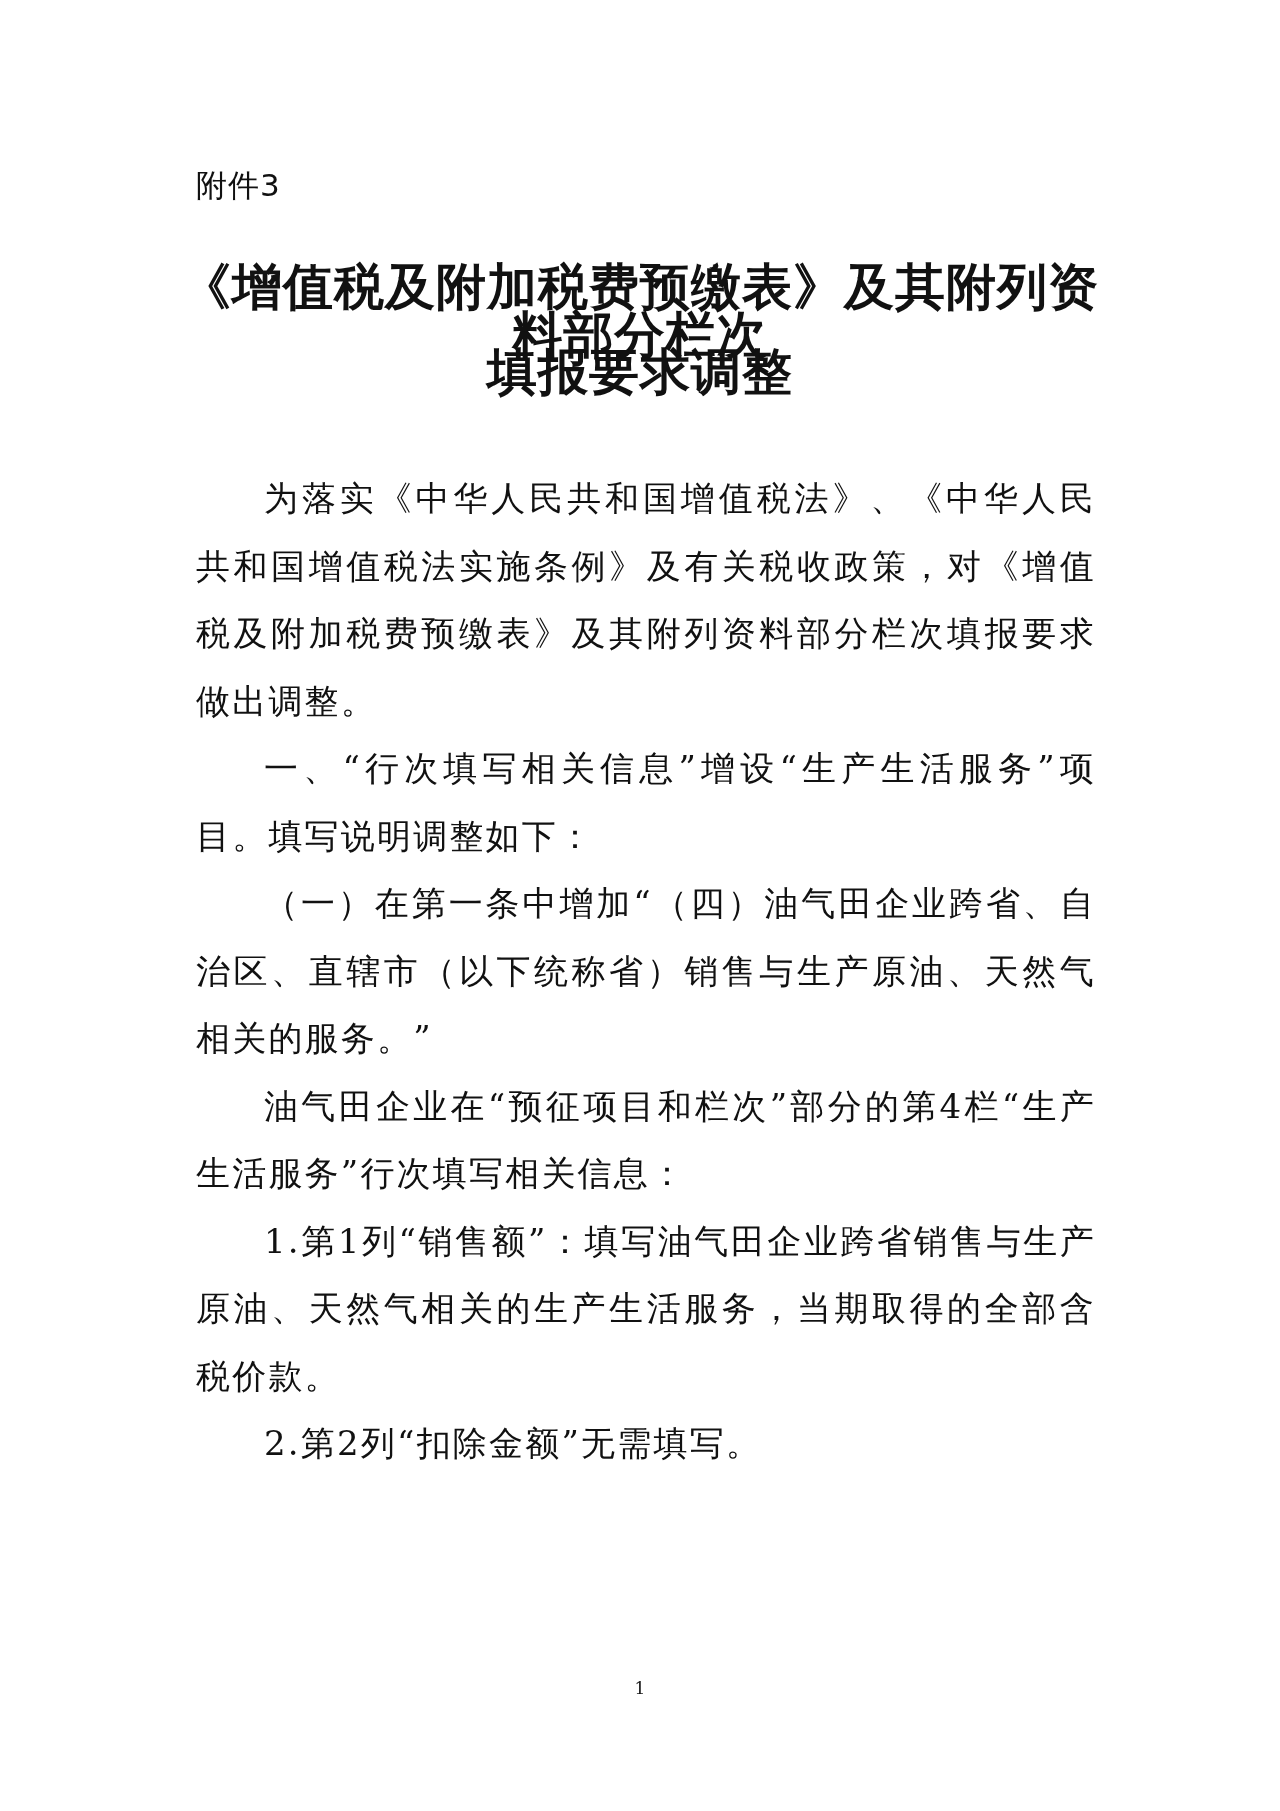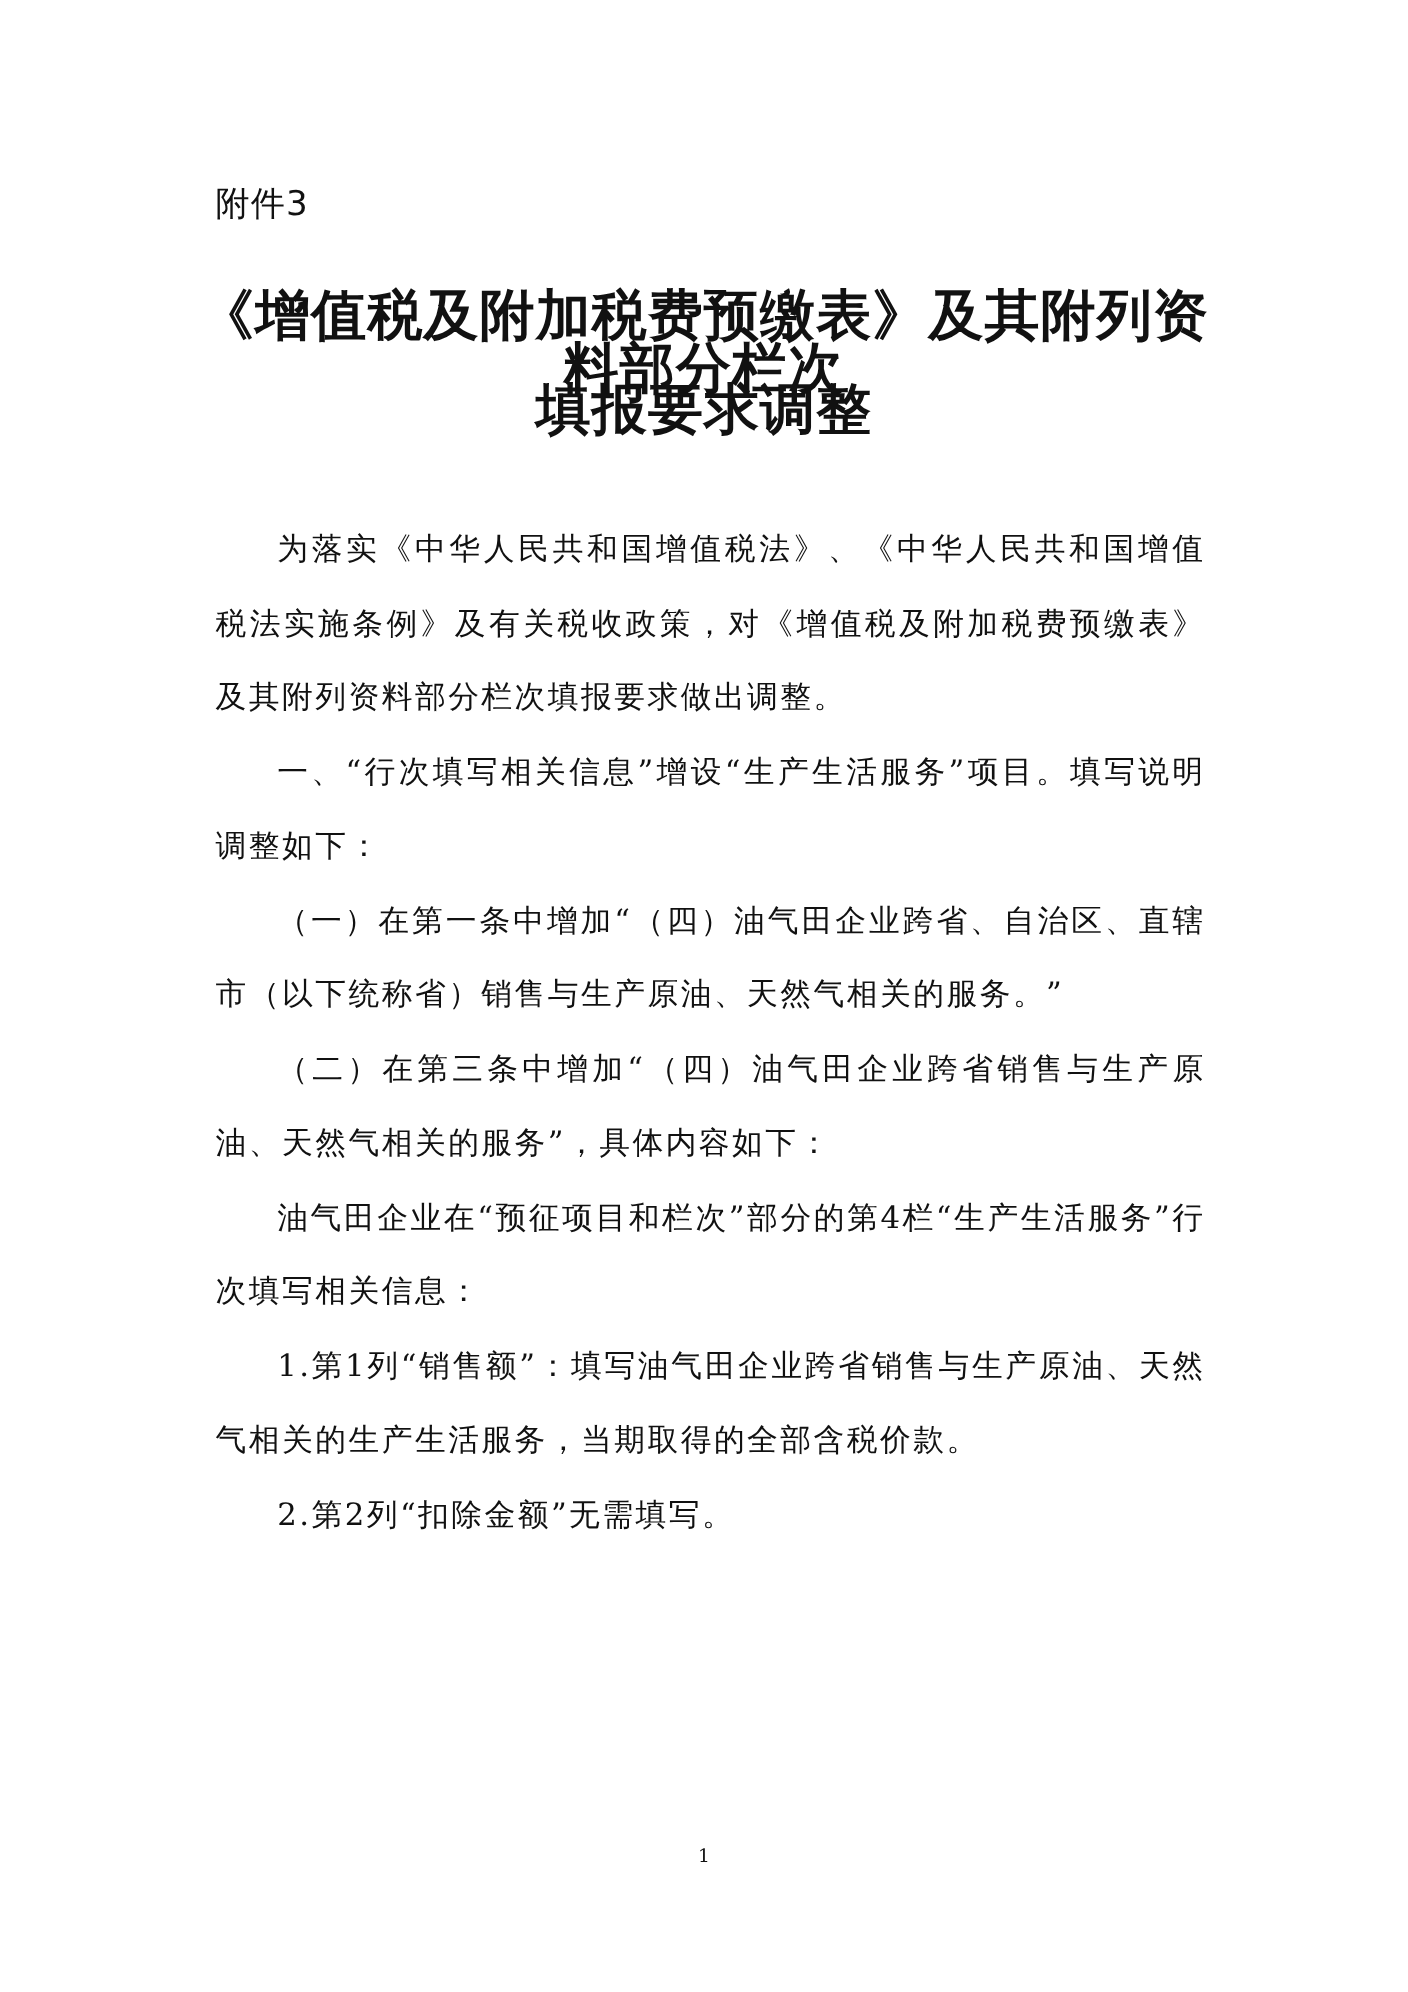--- a/index.html
+++ b/index.html
@@ -43,21 +43,21 @@
       letter-spacing: 1px;
     }
     .title.l1 { top: 263px; }
     .title.l2 { top: 314px; margin-top: 34px; }
     .body-text {
       position: absolute;
       left: 196px;
       width: 900px;
       top: 465px;
       font-family: "DejaVu Serif", serif;
-      font-size: 28px;
+      font-size: 34px;
       line-height: 67.5px;
       letter-spacing: 2.2px;
     }
     .para {
       margin: 0;
       text-indent: 2em;
       text-align: justify;
     }
     .page-number {
       position: absolute;
@@ -77,21 +77,20 @@
 
   <div class="attachment-label">附件3</div>
 
   <div class="title l1">《增值税及附加税费预缴表》及其附列资料部分栏次</div>
   <div class="title l2">填报要求调整</div>
 
   <div class="body-text">
     <p class="para">为落实《中华人民共和国增值税法》、《中华人民共和国增值税法实施条例》及有关税收政策，对《增值税及附加税费预缴表》及其附列资料部分栏次填报要求做出调整。</p>
     <p class="para">一、“行次填写相关信息”增设“生产生活服务”项目。填写说明调整如下：</p>
     <p class="para">（一）在第一条中增加“（四）油气田企业跨省、自治区、直辖市（以下统称省）销售与生产原油、天然气相关的服务。”</p>
-    <p class="para">（二）在第三条中增加“（四）油气田企业跨省销售与生产原油、天然气相关的服务”，具体内容如下：</p>
     <p class="para">油气田企业在“预征项目和栏次”部分的第4栏“生产生活服务”行次填写相关信息：</p>
     <p class="para">1.第1列“销售额”：填写油气田企业跨省销售与生产原油、天然气相关的生产生活服务，当期取得的全部含税价款。</p>
     <p class="para">2.第2列“扣除金额”无需填写。</p>
   </div>
 
   <div class="page-number">1</div>
 
 </div>
 
 </body></html>

